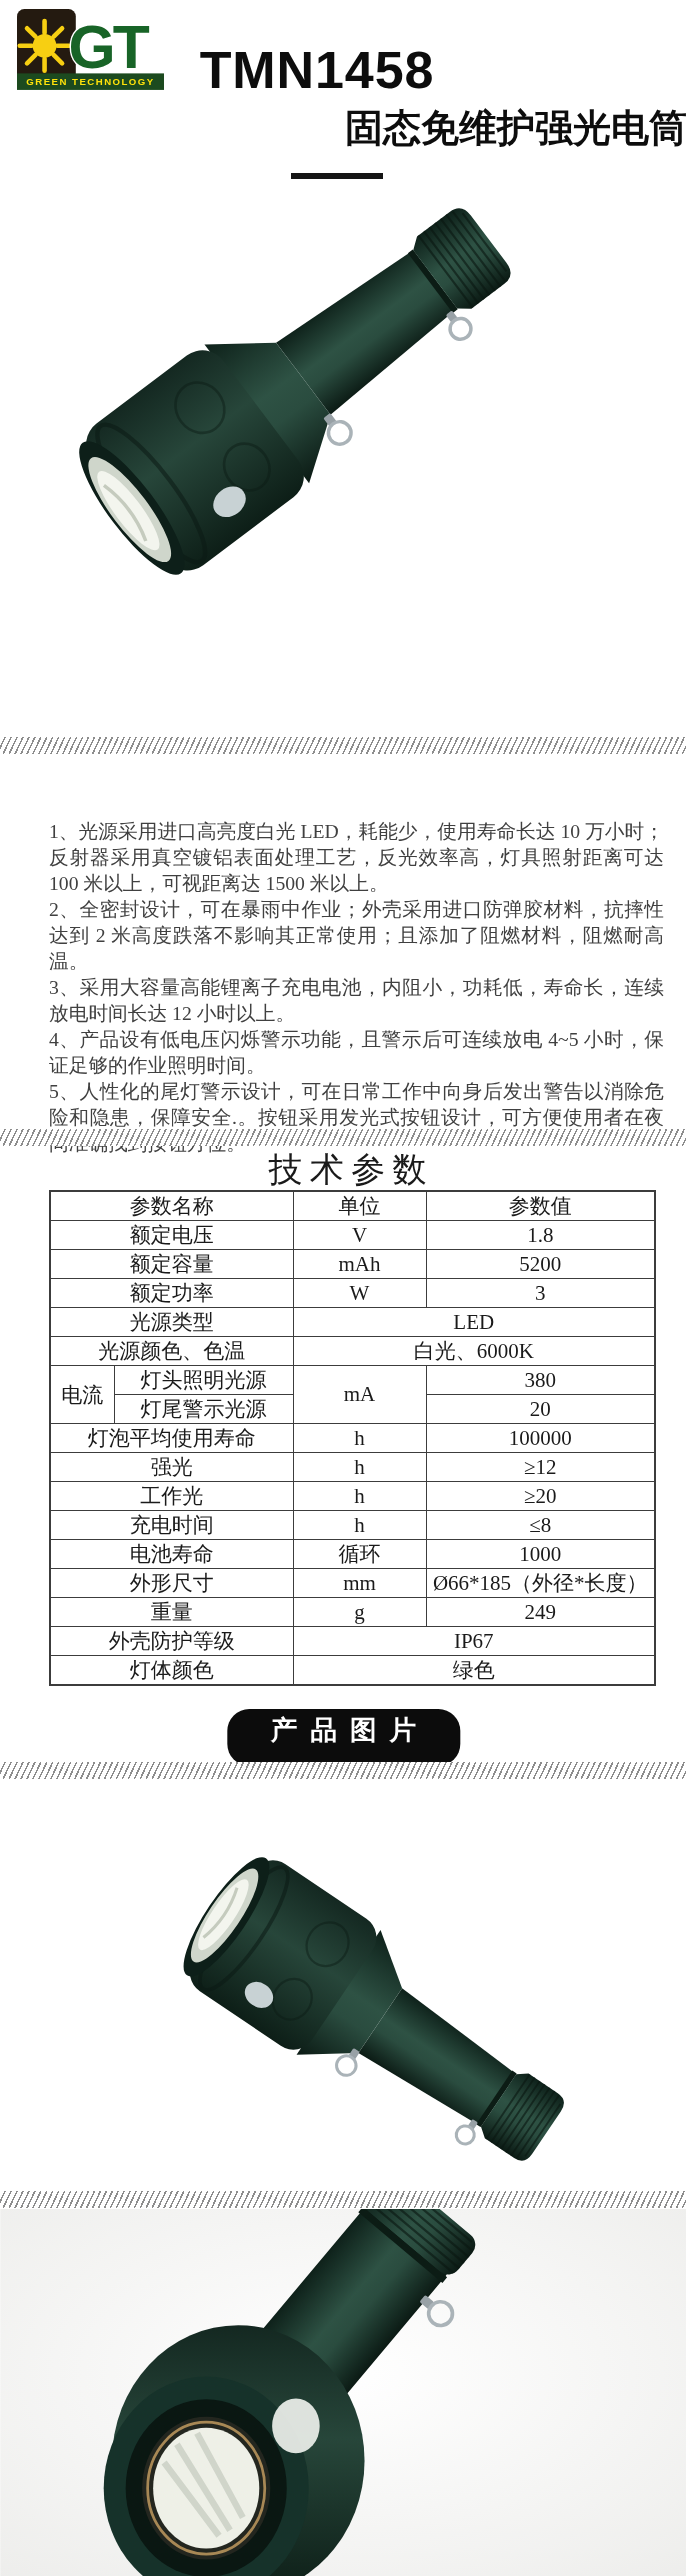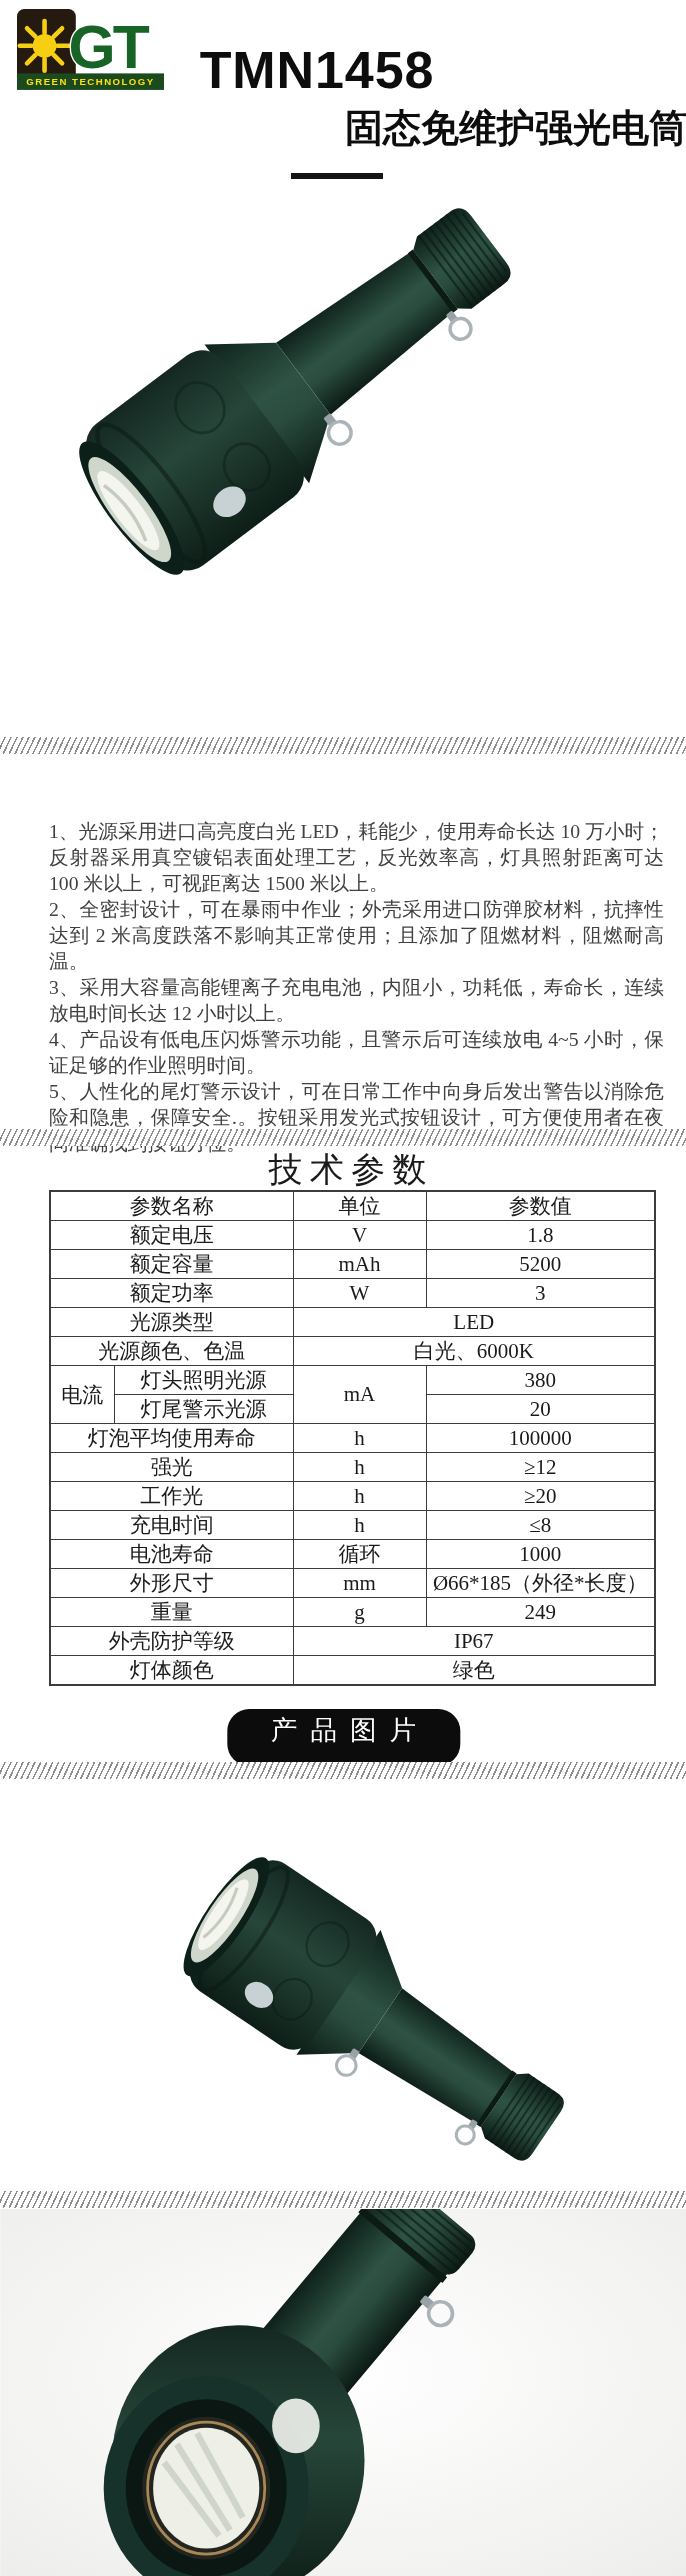--- a/index.html
+++ b/index.html
@@ -39,21 +39,21 @@
          font-size:34px;letter-spacing:7.3px;text-indent:7.3px;color:#1a1a1a;}
 
   table.specs{position:absolute;top:1190px;left:49px;width:604px;table-layout:fixed;
          border-collapse:collapse;border:2.3px solid #3c3c3c;
          font-family:"Liberation Serif",serif;font-size:21px;color:#1a1a1a;}
   table.specs tr{height:29px;}
   table.specs td{border:1.4px solid #3c3c3c;text-align:center;padding:0 5px;overflow:hidden;white-space:nowrap;}
 
   .badge{position:absolute;top:1709px;left:50%;transform:translateX(-50%);
          background:#0c0c0c;color:#ffffff;border-radius:22px;height:57px;line-height:43px;
-         padding:0 31px;font-size:26.6px;font-weight:normal;letter-spacing:13px;text-indent:13px;white-space:nowrap;}
+         padding:0 31px;font-size:26.6px;font-weight:bold;letter-spacing:13px;text-indent:13px;white-space:nowrap;}
 </style>
 </head>
 <body>
 
 <div class="page">
 
   <svg class="logo" viewBox="0 0 160 88">
     <rect x="0" y="0" width="64" height="78" rx="8" fill="#241a10"></rect>
     <g>
       <circle cx="30" cy="40" r="13" fill="#f7cf12"></circle>

